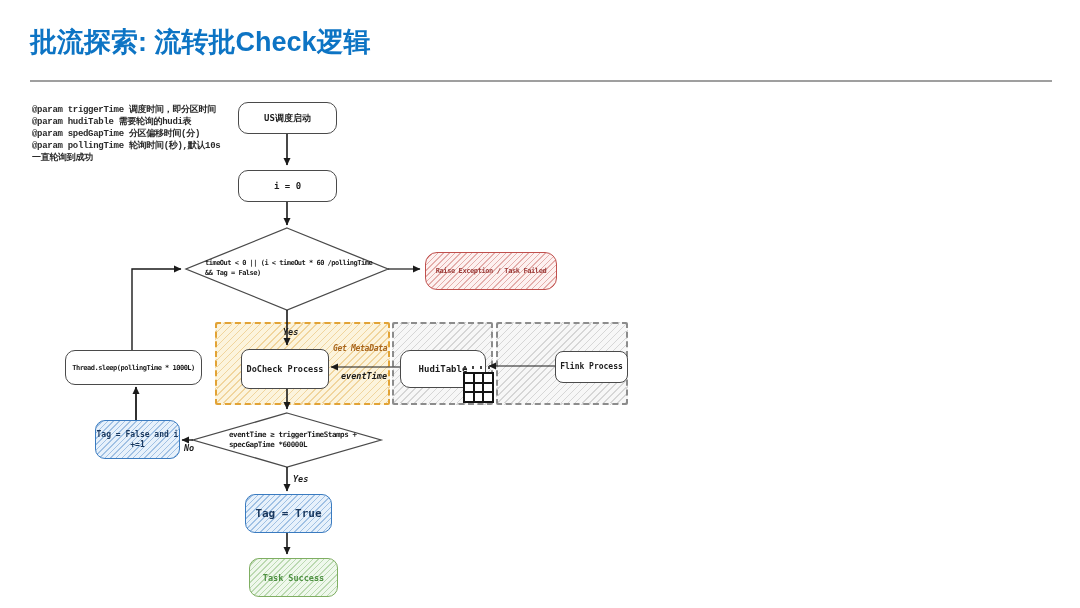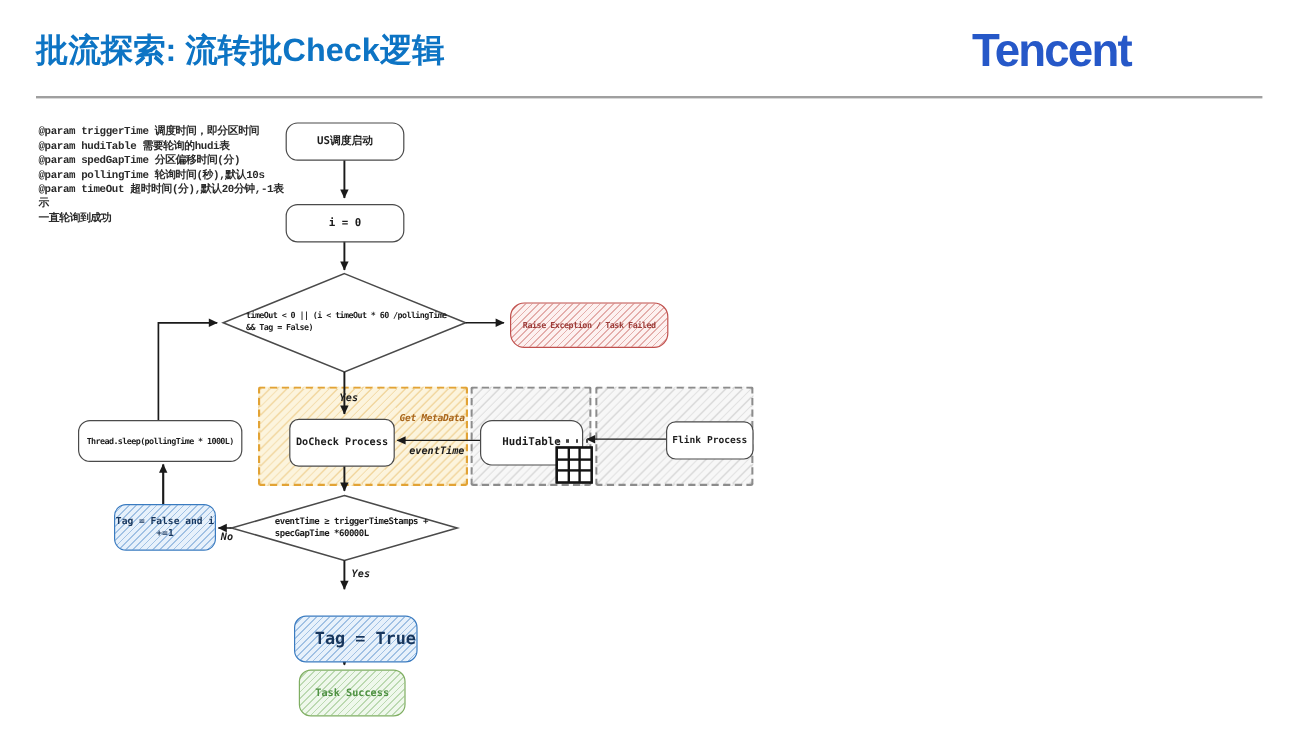--- a/index.html
+++ b/index.html
@@ -39,21 +39,21 @@
      background-color:#fdf1f0;
      background-image:repeating-linear-gradient(135deg,rgba(198,93,88,0.45) 0 1px,transparent 1px 4px);}
   .n-docheck{left:241px;top:349px;width:86px;height:38px;font-size:8.5px;font-weight:700;border-radius:8px;}
   .n-hudi{left:400px;top:350px;width:84px;height:36px;font-size:9px;font-weight:700;}
   .n-flink{left:555px;top:351px;width:71px;height:30px;font-size:8px;font-weight:700;border-radius:8px;}
   .n-sleep{left:65px;top:350px;width:135px;height:33px;font-size:7px;font-weight:700;letter-spacing:-0.5px;}
   .n-blue{border:1.8px solid #3a7bc0;color:#17365d;font-weight:700;
      background-color:#e7f1fb;
      background-image:repeating-linear-gradient(135deg,rgba(75,135,200,0.45) 0 1px,transparent 1px 4px);}
   .n-tagfalse{left:95px;top:420px;width:83px;height:37px;font-size:8px;line-height:10px;flex-direction:column;}
-  .n-tagtrue{left:245px;top:513px;width:85px;height:37px;font-size:14px;padding-left:16px;}
+  .n-tagtrue{left:245px;top:494px;width:85px;height:37px;font-size:11px;}
   .n-success{left:249px;top:558px;width:87px;height:37px;font-size:8.5px;font-weight:700;
      border:1.8px solid #7fae62;color:#4e9142;
      background-color:#eff8ec;
      background-image:repeating-linear-gradient(135deg,rgba(125,180,105,0.45) 0 1px,transparent 1px 4px);}
 
   
   .dtext{font-family:"DejaVu Sans Mono",monospace;font-weight:700;color:#1c1c1c;text-align:left;}
   .d1-text{left:205px;top:259px;width:182px;font-size:7px;line-height:9.5px;letter-spacing:-0.5px;}
   .d2-text{left:229px;top:430px;width:150px;font-size:7.5px;line-height:9.5px;letter-spacing:-0.4px;}
 
@@ -77,29 +77,27 @@
   svg.overlay{position:absolute;left:0;top:0;z-index:5;}
   .region,.params{z-index:1;}
   .node,.dtext,.elabel,.grid-icon,.grid-dots{z-index:10;position:absolute;}
 </style>
 </head>
 <body>
 
 <div class="abs slide-title">批流探索: 流转批Check逻辑</div>
 <div class="abs divider"></div>
 <div class="abs logo">
-  <span class="logo-en">Tencent</span>
 </div>
 
 <div class="abs params">
   <div>@param triggerTime 调度时间，即分区时间</div>
   <div>@param hudiTable 需要轮询的hudi表</div>
   <div>@param spedGapTime 分区偏移时间(分)</div>
   <div>@param pollingTime 轮询时间(秒),默认10s</div>
-  <div>@param timeOut 超时时间(分),默认20分钟,-1表示</div>
   <div>一直轮询到成功</div>
 </div>
 
 <div class="abs region region-yellow"></div>
 <div class="abs region region-gray1"></div>
 <div class="abs region region-gray2"></div>
 
 <svg class="overlay" width="1080" height="608">
   <defs>
     <marker id="ah" markerWidth="9" markerHeight="8" refX="7.5" refY="4" orient="auto" markerUnits="userSpaceOnUse">

